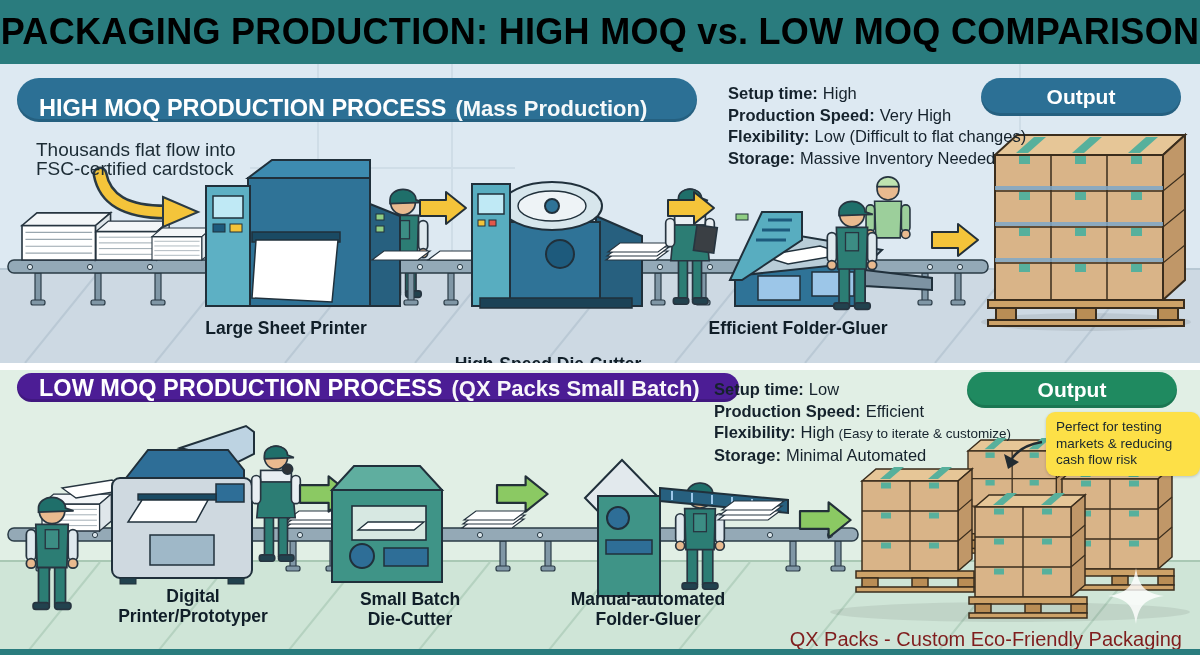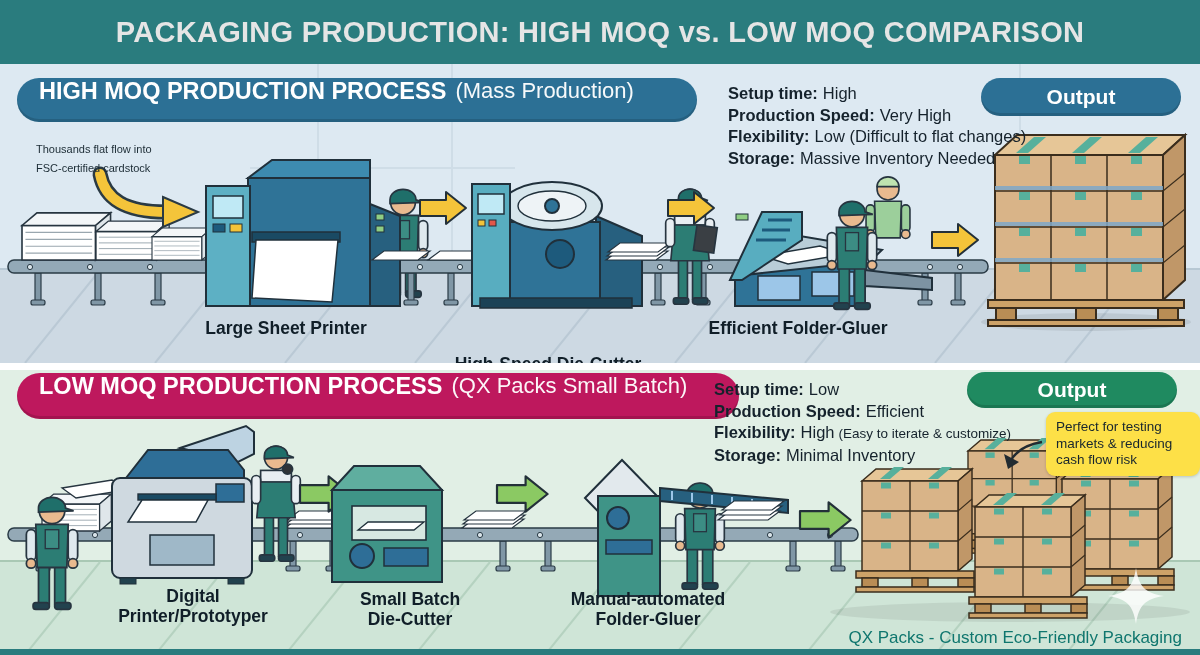--- a/index.html
+++ b/index.html
@@ -1,54 +1,54 @@
 <!DOCTYPE html>
 <html><head>
 <meta charset="utf-8">
 <style>
   html,body{margin:0;padding:0;background:#fff;}
   .stage{position:relative;width:1200px;height:655px;overflow:hidden;
          font-family:"Liberation Sans",sans-serif;background:#dde9f2;}
   
   .banner{position:absolute;left:0;top:0;width:1200px;height:64px;background:#2a7c7e;
           display:flex;align-items:center;justify-content:center;}
-  .banner h1{margin:0;color:#e5e5e5;font-size:29px;font-weight:bold;letter-spacing:.3px;}
+  .banner h1{margin:0;color:#000000;font-size:36px;font-weight:bold;letter-spacing:.3px;}
   
   .section{position:absolute;left:0;width:1200px;}
   .sec-high{top:64px;height:299px;background:#dde9f2;}
   .sec-low{top:370px;height:285px;background:#e1efe5;}
   .scene{position:absolute;left:0;top:0;}
   .divider{position:absolute;left:0;top:363px;width:1200px;height:7px;background:#ffffff;}
   .bottombar{position:absolute;left:0;bottom:0;width:1200px;height:6px;background:#2a7c7e;}
   
-  .pill{position:absolute;border-radius:24px;color:#fff;display:flex;align-items:flex-start;
+  .pill{position:absolute;border-radius:24px;color:#fff;display:flex;align-items:flex-end;
         padding:0 22px;box-shadow:inset 0 -3px 0 rgba(0,0,0,.14);}
   .pill .strong{font-size:23.5px;font-weight:bold;margin-right:9px;white-space:nowrap;}
-  .pill .light{font-size:22px;font-weight:400;opacity:.96;white-space:nowrap;}
+  .pill .light{font-size:22px;font-weight:700;opacity:.96;white-space:nowrap;}
   .pill-high{left:17px;top:14px;width:636px;height:44px;background:#2c7095;}
-  .pill-low{left:17px;top:3px;width:678px;height:46px;background:#be185d;}
+  .pill-low{left:17px;top:3px;width:678px;height:29px;background:#4c1d95;}
   .output{position:absolute;border-radius:19px;color:#fff;font-size:21px;font-weight:bold;
           display:flex;align-items:center;justify-content:center;box-shadow:inset 0 -3px 0 rgba(0,0,0,.14);}
   .output-high{left:981px;top:14px;width:200px;height:38px;background:#2c7095;}
   .output-low{left:967px;top:2px;width:210px;height:36px;background:#1f8a60;}
   
   .stats{position:absolute;color:#15222c;font-size:16.5px;line-height:21.5px;white-space:nowrap;}
   .stats-high{left:728px;top:19px;}
   .stats-low{left:714px;top:9px;}
   .stats b{font-weight:bold;margin-right:5px;}
   .stats .note{font-size:13.5px;margin-left:4px;}
   
-  .annotation{position:absolute;left:36px;top:76px;font-size:11px;line-height:19px;
+  .annotation{position:absolute;left:36px;top:76px;font-size:19px;line-height:19px;
               font-weight:500;color:#1b2b34;white-space:pre-line;}
   .mlabel{position:absolute;font-weight:bold;font-size:17.5px;line-height:20px;color:#101e28;
           text-align:center;white-space:pre-line;transform:translateX(-50%);}
   .callout{position:absolute;left:1046px;top:42px;width:134px;background:#fde047;border-radius:9px;
            padding:7px 10px;font-size:13.5px;line-height:16.5px;color:#18262e;
            white-space:pre-line;box-shadow:0 1px 3px rgba(0,0,0,.18);}
-  .footer{position:absolute;right:18px;top:258px;font-size:17px;font-weight:500;color:#0f766e;}
+  .footer{position:absolute;right:18px;top:258px;font-size:20px;font-weight:500;color:#7f1d1d;}
 </style>
 </head>
 <body>
 
 <div class="stage">
 
   <div class="banner">
     <h1>PACKAGING PRODUCTION: HIGH MOQ vs. LOW MOQ COMPARISON</h1>
   </div>
 
@@ -449,21 +449,21 @@
     </svg>
 
     <div class="pill pill-low">
       <span class="strong">LOW MOQ PRODUCTION PROCESS</span>
       <span class="light">(QX Packs Small Batch)</span>
     </div>
     <div class="stats stats-low">
       <div><b>Setup time:</b><span>Low</span></div>
       <div><b>Production Speed:</b><span>Efficient</span></div>
       <div><b>Flexibility:</b><span>High</span><span class="note">(Easy to iterate &amp; customize)</span></div>
-      <div><b>Storage:</b><span>Minimal Inventory</span></div>
+      <div><b>Storage:</b><span>Minimal Automated</span></div>
     </div>
     <div class="output output-low">Output</div>
     <div class="callout">Perfect for testing
 markets &amp; reducing
 cash flow risk</div>
     <div class="mlabel" style="left:193px;top:216px;text-align:center;">Digital
 Printer/Prototyper</div>
     <div class="mlabel" style="left:410px;top:219px;">Small Batch
 Die-Cutter</div>
     <div class="mlabel" style="left:648px;top:219px;">Manual-automated

